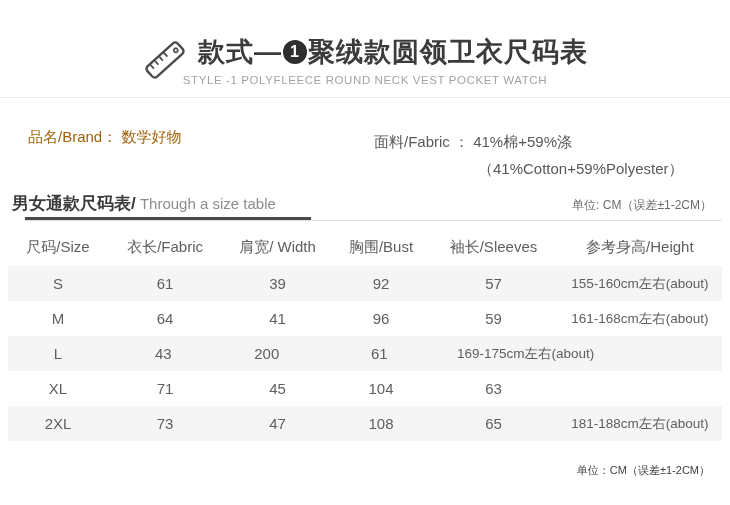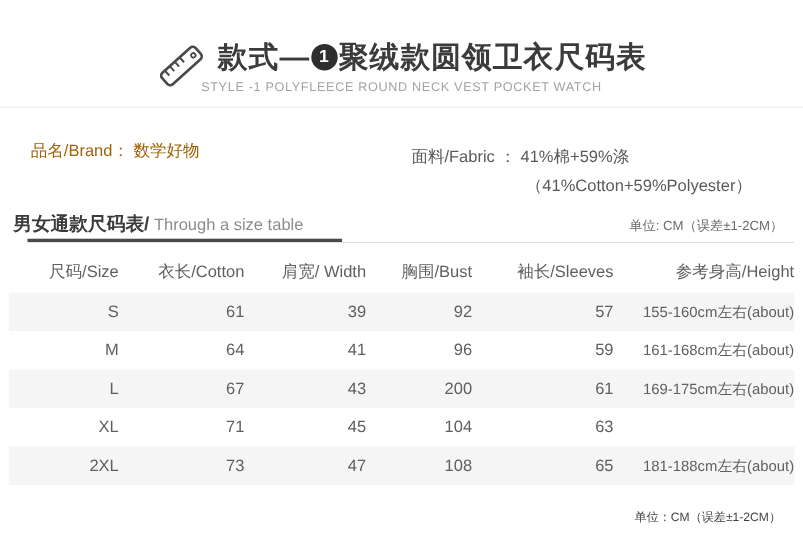--- a/index.html
+++ b/index.html
@@ -110,21 +110,21 @@
     width: 714px;
   }
   .t-row {
     display: flex;
     align-items: center;
     height: 35px;
   }
   .t-row.head { height: 38px; color: #565656; font-size: 14px; }
   .t-row.alt { background: #f5f5f5; }
   .t-cell {
-    text-align: right;
+    text-align: center;
     font-size: 15px;
     color: #5f5f5f;
   }
   .t-cell.height-col { font-size: 13.5px; }
   .col-0 { width: 14%; }
   .col-1 { width: 16%; }
   .col-2 { width: 15.5%; }
   .col-3 { width: 13.5%; }
   .col-4 { width: 18%; }
   .col-5 { width: 23%; }
@@ -177,21 +177,21 @@
   <div class="section-title">
     <span class="cn">男女通款尺码表/</span><span class="en"> Through a size table</span>
   </div>
   <div class="unit-note-top">单位: CM（误差±1-2CM）</div>
   <div class="section-underline-light"></div>
   <div class="section-underline-dark"></div>
 
   <div class="size-table">
     <div class="t-row head">
       <div class="t-cell col-0">尺码/Size</div>
-      <div class="t-cell col-1">衣长/Cotton</div>
+      <div class="t-cell col-1">衣长/Fabric</div>
       <div class="t-cell col-2">肩宽/ Width</div>
       <div class="t-cell col-3">胸围/Bust</div>
       <div class="t-cell col-4">袖长/Sleeves</div>
       <div class="t-cell col-5">参考身高/Height</div>
     </div>
 
     <div class="t-row alt">
       <div class="t-cell col-0">S</div>
       <div class="t-cell col-1">61</div>
       <div class="t-cell col-2">39</div>
@@ -204,21 +204,20 @@
       <div class="t-cell col-0">M</div>
       <div class="t-cell col-1">64</div>
       <div class="t-cell col-2">41</div>
       <div class="t-cell col-3">96</div>
       <div class="t-cell col-4">59</div>
       <div class="t-cell col-5 height-col">161-168cm左右(about)</div>
     </div>
 
     <div class="t-row alt">
       <div class="t-cell col-0">L</div>
-      <div class="t-cell col-1">67</div>
       <div class="t-cell col-2">43</div>
       <div class="t-cell col-3">200</div>
       <div class="t-cell col-4">61</div>
       <div class="t-cell col-5 height-col">169-175cm左右(about)</div>
     </div>
 
     <div class="t-row">
       <div class="t-cell col-0">XL</div>
       <div class="t-cell col-1">71</div>
       <div class="t-cell col-2">45</div>

